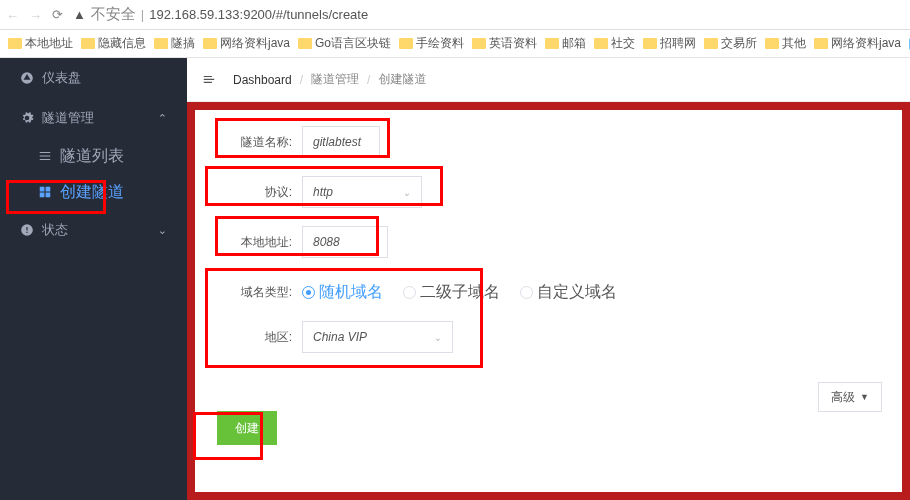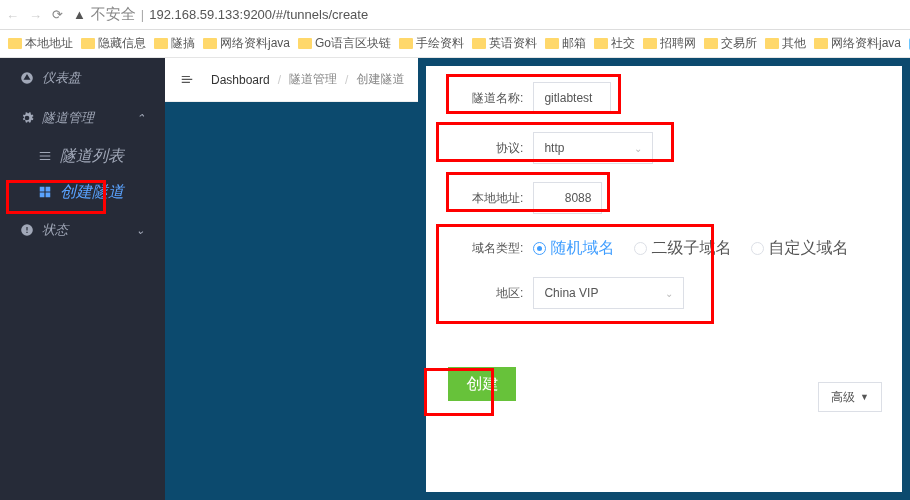--- a/index.html
+++ b/index.html
@@ -10,49 +10,49 @@
 .browser-bar .nav-icon.disabled { color: #ccc; }
 .url-box { display: flex; align-items: center; gap: 5px; flex: 1; }
 .url-box .warn { color: #888; font-size: 15px; }
 
 .bookmarks { height: 28px; background: #fff; display: flex; align-items: center; padding: 0 8px; gap: 8px; font-size: 12px; color: #555; overflow: hidden; border-bottom: 1px solid #e5e5e5; }
 .bookmarks .bm { display: flex; align-items: center; gap: 3px; white-space: nowrap; cursor: pointer; }
 .bookmarks .folder { width: 14px; height: 11px; background: #ffd86b; border-radius: 1px; display: inline-block; }
 .bookmarks .aotu { background: #6bc6ff; color: #fff; padding: 0 5px; border-radius: 2px; font-size: 11px; }
 
 .app { display: flex; height: 442px; }
-.sidebar { width: 165px; background: #262b38; color: #a1a8b8; font-size: 13px; font-style: italic; }
+.sidebar { width: 187px; background: #262b38; color: #a1a8b8; font-size: 13px; }
 .sidebar .item { height: 40px; display: flex; align-items: center; padding: 0 20px; gap: 8px; cursor: pointer; }
 .sidebar .sub-item { height: 36px; display: flex; align-items: center; padding-left: 38px; gap: 8px; cursor: pointer; font-size: 16px; }
 .sidebar .sub-item.active { color: #5aa3ff; }
 .sidebar .item .chev { margin-left: auto; font-size: 11px; }
 .hl-red { position: absolute; border: 3px solid #ff0000; pointer-events: none; }
 
-.main { flex: 1; background: #0c4a6e; display: flex; flex-direction: row; }
+.main { flex: 1; background: #b91c1c; display: flex; flex-direction: column; }
 .topbar { height: 44px; background: #fff; display: flex; align-items: center; padding: 0 14px; gap: 16px; font-size: 12px; color: #888; border-bottom: 1px solid #eee; }
 .topbar .bc-active { color: #333; }
 .topbar .bc-sep { color: #ccc; }
 
 .content { flex: 1; background: #fff; margin: 8px; padding: 16px 22px; position: relative; }
 
 .form-row { display: flex; align-items: center; margin-bottom: 18px; }
 .form-row .lbl { width: 75px; text-align: right; font-size: 12px; color: #555; margin-right: 10px; }
-.form-row input[type=text], .form-row .select { height: 32px; border: 1px solid #dcdfe6; padding: 0 10px; font-size: 12px; color: #555; outline: none; }
+.form-row input[type=text], .form-row .select { height: 32px; border: 1px solid #dcdfe6; padding: 0 10px; font-size: 12px; color: #555; outline: none; font-style: italic; }
 .form-row .select { display: flex; align-items: center; justify-content: space-between; cursor: pointer; }
 .form-row .select .arr { color: #bbb; font-size: 10px; }
 
 .radio-group { display: flex; gap: 20px; font-size: 16px; color: #555; }
 .radio-group .radio { display: flex; align-items: center; gap: 4px; cursor: pointer; }
 .radio-group .radio .dot { width: 13px; height: 13px; border: 1px solid #dcdfe6; border-radius: 50%; display: flex; align-items: center; justify-content: center; }
 .radio-group .radio.checked .dot { border-color: #409eff; }
 .radio-group .radio.checked .dot::after { content: ''; width: 5px; height: 5px; background: #409eff; border-radius: 50%; }
 .radio-group .radio.checked span { color: #409eff; }
 
 .adv-btn { position: absolute; right: 20px; bottom: 80px; height: 30px; padding: 0 12px; border: 1px solid #dcdfe6; background: #fff; font-size: 12px; color: #555; display: flex; align-items: center; gap: 5px; cursor: pointer; }
-.create-btn { background: #67c23a; color: #fff; border: none; height: 34px; padding: 0 18px; font-size: 16px; cursor: pointer; }
+.create-btn { background: #67c23a; color: #fff; border: none; height: 34px; padding: 0 18px; font-size: 12px; cursor: pointer; }
 
 .icon-svg { width: 14px; height: 14px; fill: currentColor; }
 .menu-toggle { width: 16px; height: 14px; }
 </style>
 </head>
 <body>
 
 <div class="browser-bar">
   <span class="nav-icon disabled">←</span>
   <span class="nav-icon disabled">→</span>
@@ -187,21 +187,21 @@
         <div class="lbl">协议:</div>
         <div class="select" style="width:120px">
           <span>http</span>
           <span class="arr">⌄</span>
         </div>
       </div>
 
       <div class="hl-red" style="left:20px; top:106px; width:164px; height:40px;"></div>
       <div class="form-row">
         <div class="lbl">本地地址:</div>
-        <input type="text" style="width: 69px; text-align: right;" value="8088">
+        <input type="text" style="width: 86px;" value="8088">
       </div>
 
       <div class="hl-red" style="left:10px; top:158px; width:278px; height:100px;"></div>
       <div class="form-row" style="margin-top:24px">
         <div class="lbl">域名类型:</div>
         <div class="radio-group">
           <div class="radio checked">
               <div class="dot"></div>
               <span>随机域名</span>
             </div>

